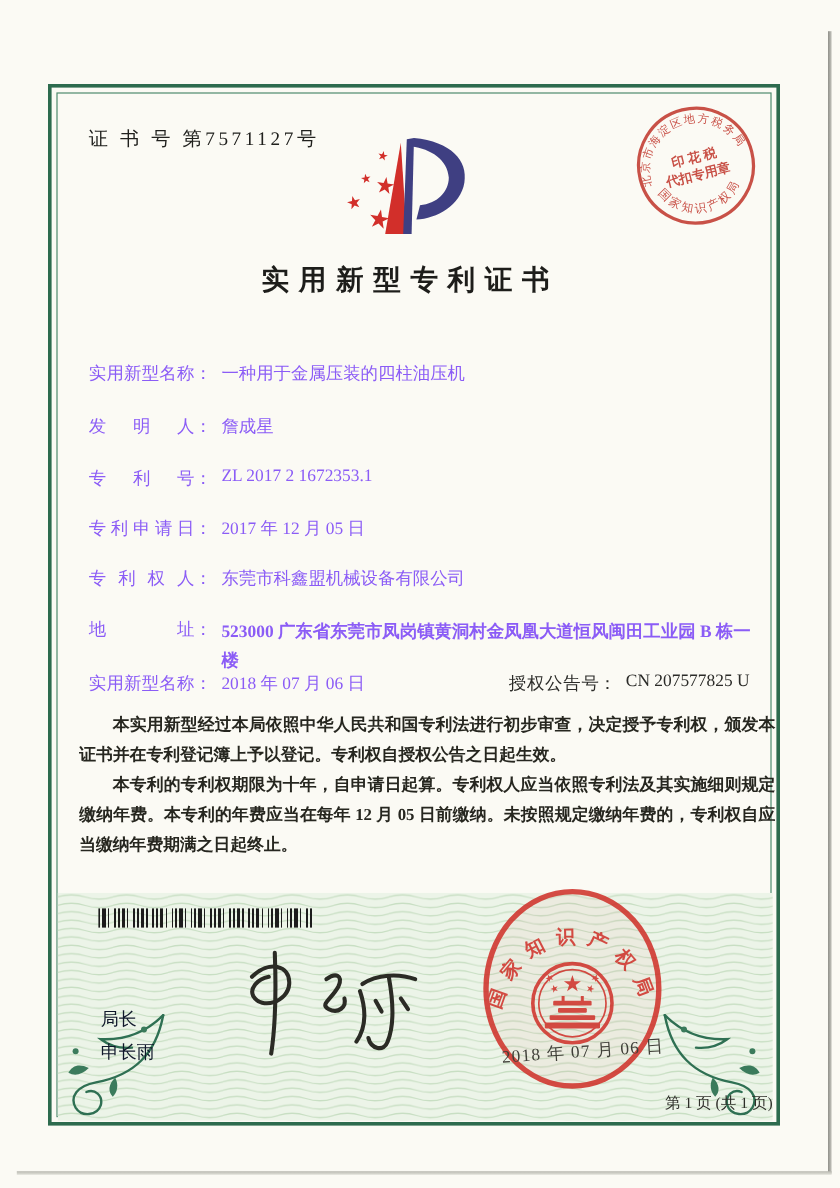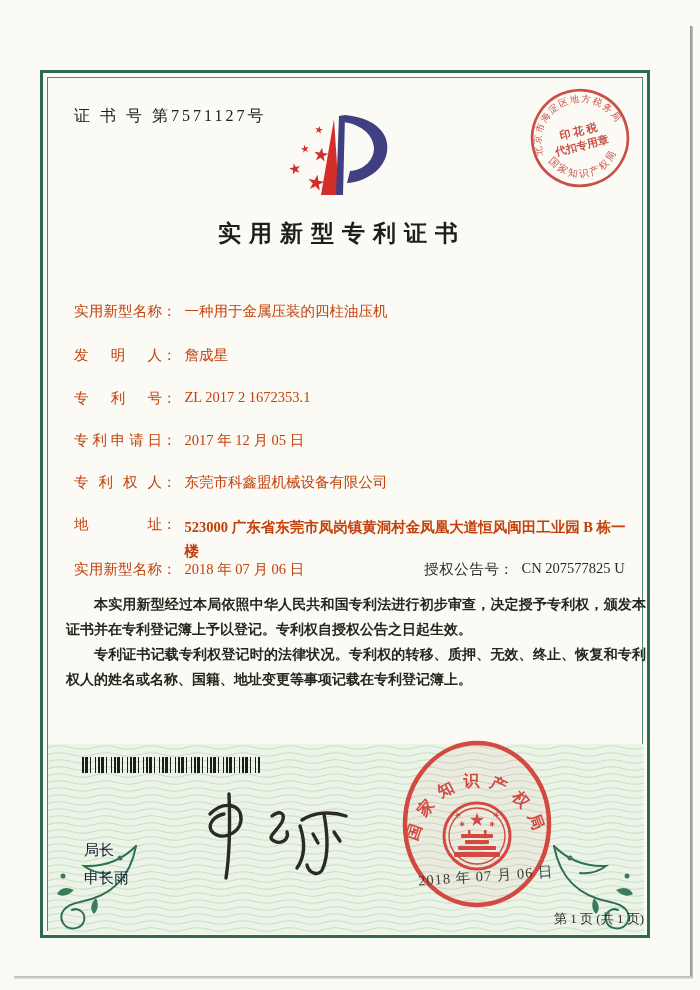--- a/index.html
+++ b/index.html
@@ -17,21 +17,21 @@
   .frame-outer{left:40px;top:70px;width:604px;height:862px;border:3px solid #2d6b4e;}
   .frame-inner{position:absolute;left:4px;top:4px;right:4px;bottom:4px;border:1px solid #4e8a6d;}
   
   .band{left:48px;top:744px;width:596px;height:190px;z-index:1;}
   
   .cert-no{left:74px;top:106px;font-size:16px;letter-spacing:3px;color:#20201d;z-index:2;}
   .logo{left:288px;top:103px;z-index:2;}
   .tax-seal{left:528px;top:86px;z-index:3;opacity:.88;}
   .title{left:40px;top:218px;width:604px;text-align:center;font-size:23px;letter-spacing:8px;color:#1d1d1a;font-weight:bold;z-index:2;}
   
-  .frow{left:74px;height:22px;font-size:14.5px;color:#c2410c;z-index:2;white-space:nowrap;}
+  .frow{left:74px;height:22px;font-size:14.5px;color:#8b5cf6;z-index:2;white-space:nowrap;}
   .flabel{display:inline-block;width:88px;text-align:justify;text-align-last:justify;vertical-align:top;}
   .fcolon{display:inline-block;margin-right:8px;vertical-align:top;}
   .fvalue{display:inline-block;vertical-align:top;}
   .frow.wrap{white-space:normal;}
   .frow.wrap .fvalue{width:448px;line-height:24px;font-weight:bold;}
   .grant-no{left:376px;top:560px;font-size:14.5px;z-index:2;white-space:nowrap;}
   .grant-no .flabel{width:75px;margin-left:48px;}
   
   .body-text{left:66px;top:592px;width:580px;z-index:2;font-size:14px;line-height:25px;text-align:justify;color:#26261f;font-weight:bold;}
   .body-text p{margin:0;text-indent:2em;}
@@ -153,21 +153,21 @@
 </div>
 <div class="abs frow" style="top:560px">
   <span class="flabel">实用新型名称</span><span class="fcolon">：</span><span class="fvalue">2018 年 07 月 06 日</span>
 </div>
 <div class="abs grant-no">
   <span class="flabel">授权公告号</span><span class="fcolon">：</span><span class="fvalue">CN 207577825 U</span>
 </div>
 
 <div class="abs body-text">
   <p>本实用新型经过本局依照中华人民共和国专利法进行初步审查，决定授予专利权，颁发本证书并在专利登记簿上予以登记。专利权自授权公告之日起生效。</p>
-  <p>专利证书记载专利权登记时的法律状况。专利权的转移、质押、无效、终止、恢复和专利权人的姓名或名称、国籍、地址变更等事项记载在专利登记簿上。</p>
+  <p>本专利的专利权期限为十年，自申请日起算。专利权人应当依照专利法及其实施细则规定缴纳年费。本专利的年费应当在每年 12 月 05 日前缴纳。未按照规定缴纳年费的，专利权自应当缴纳年费期满之日起终止。</p>
 </div>
 
 <div class="abs barcode"></div>
 
 <div class="abs director">
   <div>局长</div>
   <div>申长雨</div>
 </div>
 
 <svg class="abs signature" width="165" height="102" viewBox="0 0 165 102">

